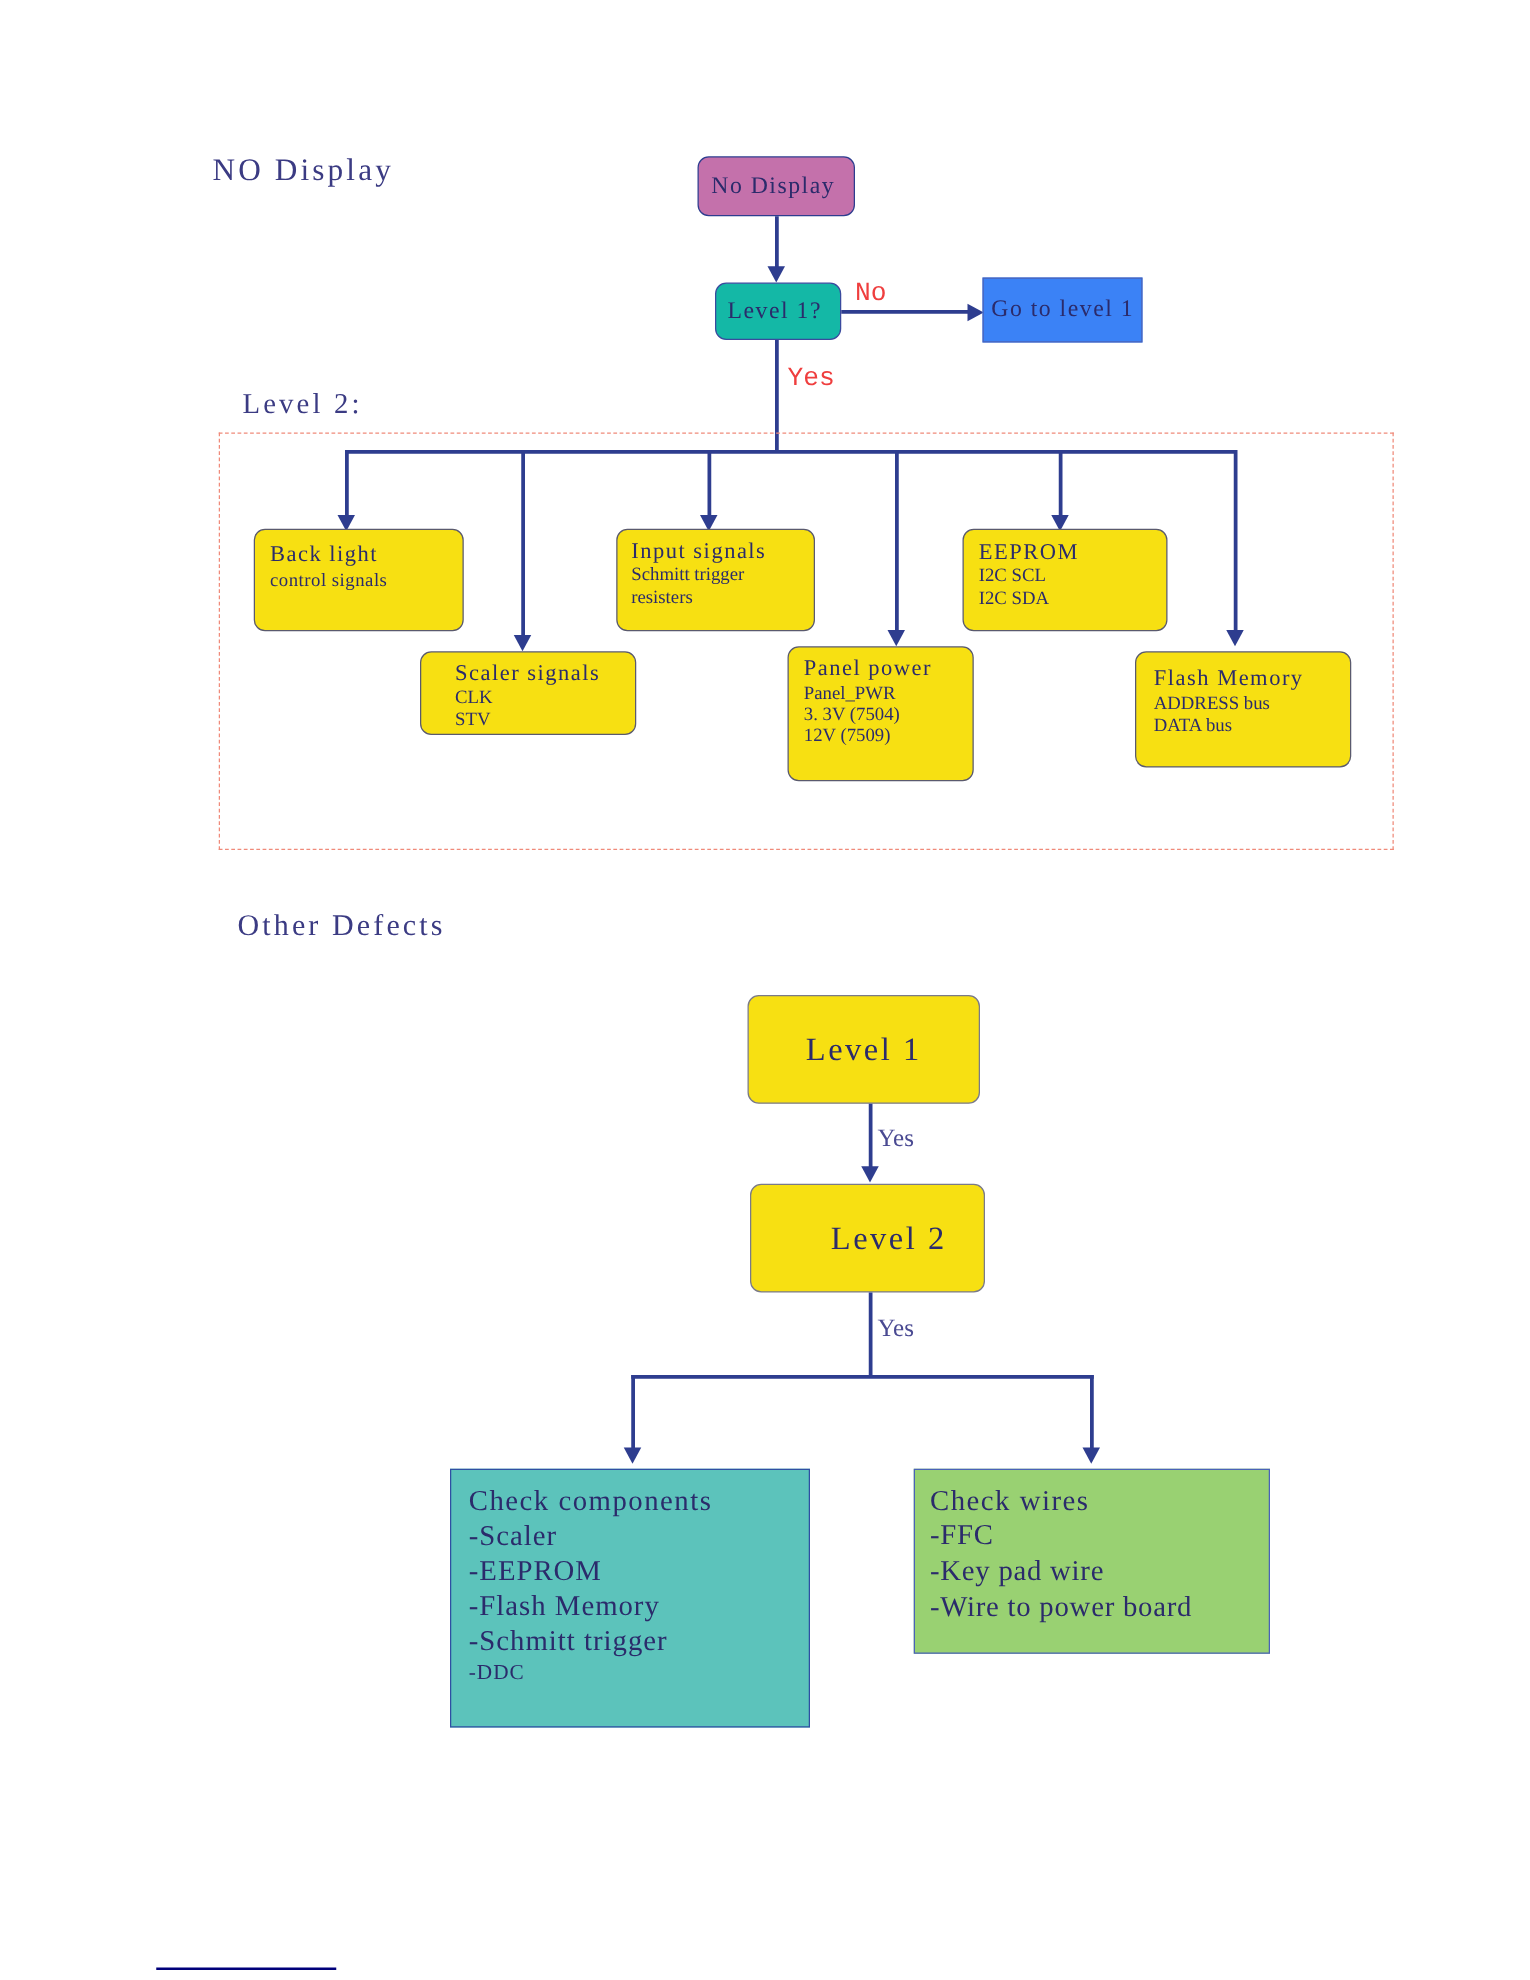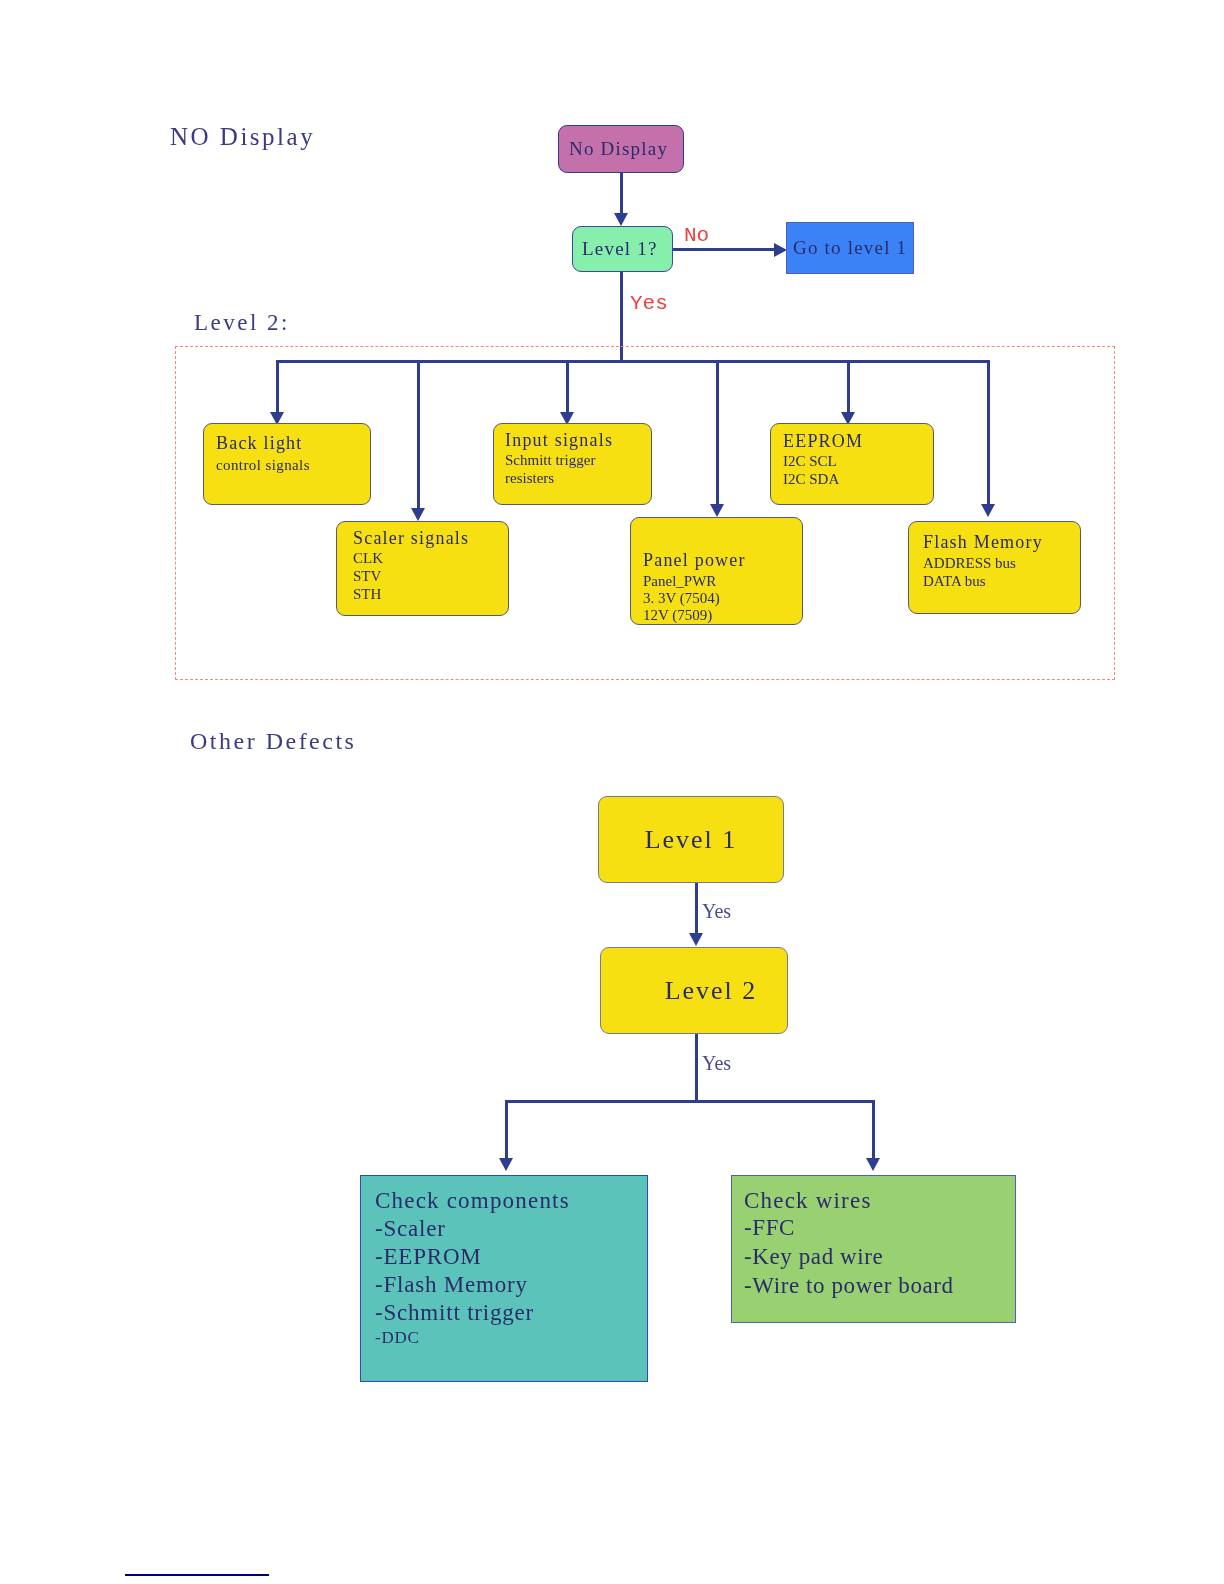--- a/index.html
+++ b/index.html
@@ -46,21 +46,21 @@
   .node .title {
     white-space: nowrap;
     letter-spacing: 1.2px;
   }
   .node .sub {
     white-space: nowrap;
   }
 
   
   .fill-magenta { background: #c471ab; }
-  .fill-grey    { background: #86efac; border-color: #3a4a9e; }
+  .fill-grey    { background: #14b8a6; border-color: #3a4a9e; }
   .fill-blue    { background: #3b82f6; border-color: #4a62b8; border-radius: 0; }
   .fill-yellow  { background: #f7e012; border-color: #5a5a6e; }
   .fill-teal    { background: #5cc3bb; border-color: #2f4fa3; border-radius: 0; }
   .fill-green   { background: #99d172; border-color: #4a62b8; border-radius: 0; }
 
   
   .line-v { background: #2e3d8f; width: 3px; }
   .line-h { background: #2e3d8f; height: 3px; }
   .line-v-thin { background: #2e3d8f; width: 2.5px; }
 
@@ -140,38 +140,38 @@
 
   <div class="abs line-v" style="left:276px; top:360px; height:56px;"></div>
   <div class="abs arrow-down" style="left:270px; top:412px;"></div>
   <div class="abs node node-rounded fill-yellow" style="left:203px; top:423px; width:168px; height:82px; padding:9px 0 0 12px; justify-content:flex-start;">
     <div class="title" style="font-size:18px;">Back light</div>
     <div class="sub" style="font-size:15px; margin-top:3px; letter-spacing:0.4px;">control signals</div>
   </div>
 
   <div class="abs line-v" style="left:417px; top:360px; height:152px;"></div>
   <div class="abs arrow-down" style="left:411px; top:508px;"></div>
-  <div class="abs node node-rounded fill-yellow" style="left:336px; top:521px; width:173px; height:95px; padding:6px 0 0 16px; justify-content:flex-start;">
+  <div class="abs node node-rounded fill-yellow" style="left:336px; top:521px; width:173px; height:67px; padding:6px 0 0 27px; justify-content:flex-start;">
     <div class="title" style="font-size:18px;">Scaler signals</div>
     <div class="sub" style="font-size:15px; margin-top:1px;">CLK</div>
     <div class="sub" style="font-size:15px; margin-top:1px;">STV</div>
     <div class="sub" style="font-size:15px; margin-top:1px;">STH</div>
   </div>
 
   <div class="abs line-v" style="left:566px; top:360px; height:56px;"></div>
   <div class="abs arrow-down" style="left:560px; top:412px;"></div>
   <div class="abs node node-rounded fill-yellow" style="left:493px; top:423px; width:159px; height:82px; padding:6px 0 0 11px; justify-content:flex-start;">
     <div class="title" style="font-size:18px;">Input signals</div>
     <div class="sub" style="font-size:15px; margin-top:1px;">Schmitt trigger</div>
     <div class="sub" style="font-size:15px; margin-top:1px;">resisters</div>
   </div>
 
   <div class="abs line-v" style="left:716px; top:360px; height:148px;"></div>
   <div class="abs arrow-down" style="left:710px; top:504px;"></div>
-  <div class="abs node node-rounded fill-yellow" style="left:630px; top:517px; width:173px; height:108px; padding:6px 10px 0 12px; justify-content:flex-end;">
+  <div class="abs node node-rounded fill-yellow" style="left:630px; top:517px; width:149px; height:108px; padding:6px 10px 0 12px; justify-content:flex-start;">
     <div class="title" style="font-size:18px;">Panel power</div>
     <div class="sub" style="font-size:15px; margin-top:2px;">Panel_PWR</div>
     <div class="sub" style="font-size:15px;">3. 3V (7504)</div>
     <div class="sub" style="font-size:15px;"> 12V (7509)</div>
   </div>
 
   <div class="abs line-v" style="left:847px; top:360px; height:56px;"></div>
   <div class="abs arrow-down" style="left:841px; top:412px;"></div>
   <div class="abs node node-rounded fill-yellow" style="left:770px; top:423px; width:164px; height:82px; padding:7px 0 0 12px; justify-content:flex-start;">
     <div class="title" style="font-size:18px;">EEPROM</div>

